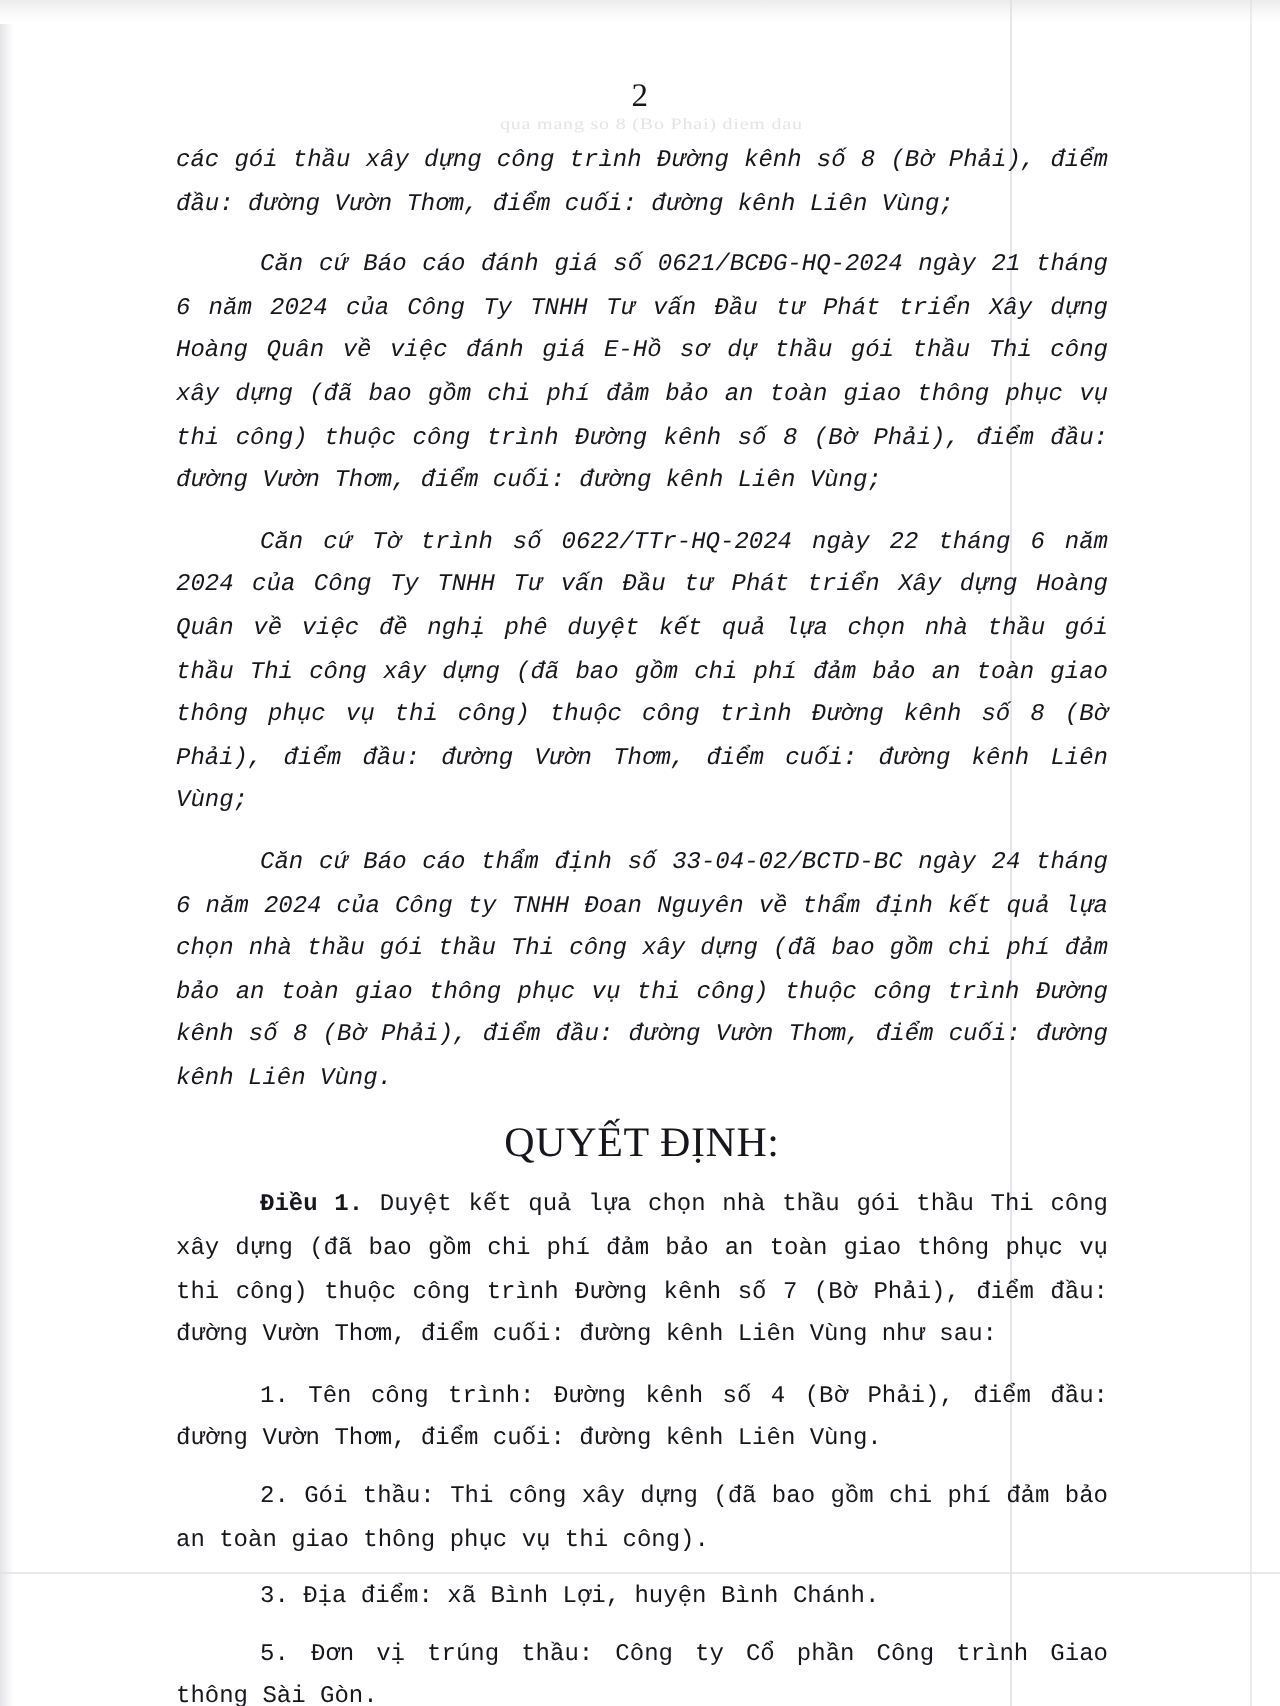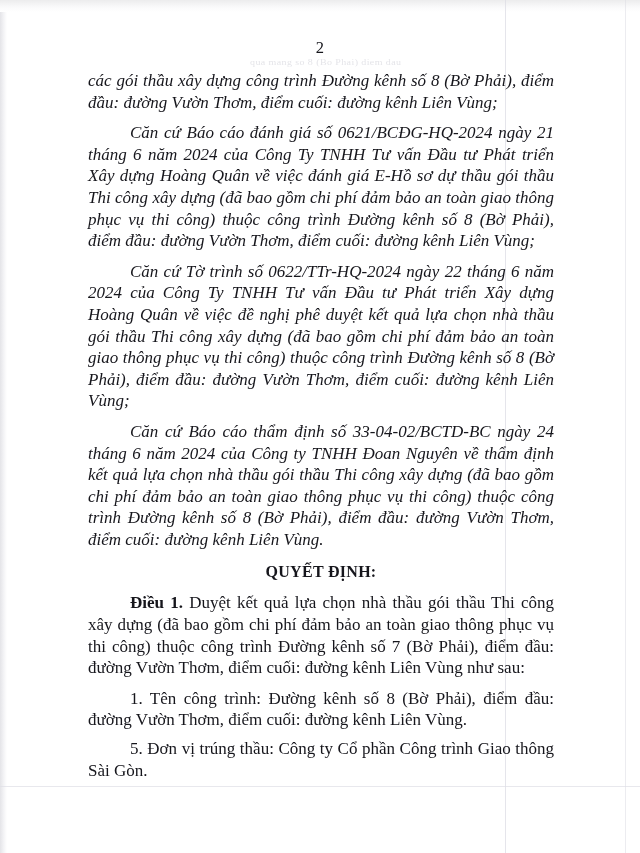--- a/index.html
+++ b/index.html
@@ -91,36 +91,37 @@
 
   #content {
     position: absolute;
     left: 88px;
     top: 70px;
     width: 466px;
   }
 
   p {
     margin: 0 0 7px 0;
-    font-size: 17px;
+    font-size: 12px;
     line-height: 21.6px;
     text-align: justify;
     text-justify: inter-word;
     -webkit-hyphens: none;
     hyphens: none;
+    font-family: Liberation Mono, monospace;
   }
   p.indent { text-indent: 42px; }
   p.italic { font-style: italic; }
   p.last-in-group { margin-bottom: 9px; }
 
   .heading-center {
     margin: 11px 0 10px 0;
     text-align: center;
-    font-weight: bold;
-    font-size: 16px;
+    font-weight: normal;
+    font-size: 21px;
     line-height: 21px;
     letter-spacing: .3px;
   }
 
   .lead { font-weight: bold; margin-top: 25px; }
 
   .items p { margin-bottom: 7px; }
 </style>
 </head>
 <body>
@@ -145,19 +146,21 @@
 
     <p class="italic indent last-in-group">Căn cứ Tờ trình số 0622/TTr-HQ-2024 ngày 22 tháng 6 năm 2024 của Công Ty TNHH Tư vấn Đầu tư Phát triển Xây dựng Hoàng Quân về việc đề nghị phê duyệt kết quả lựa chọn nhà thầu gói thầu Thi công xây dựng (đã bao gồm chi phí đảm bảo an toàn giao thông phục vụ thi công) thuộc công trình Đường kênh số 8 (Bờ Phải), điểm đầu: đường Vườn Thơm, điểm cuối: đường kênh Liên Vùng;</p>
 
     <p class="italic indent last-in-group">Căn cứ Báo cáo thẩm định số 33-04-02/BCTD-BC ngày 24 tháng 6 năm 2024 của Công ty TNHH Đoan Nguyên về thẩm định kết quả lựa chọn nhà thầu gói thầu Thi công xây dựng (đã bao gồm chi phí đảm bảo an toàn giao thông phục vụ thi công) thuộc công trình Đường kênh số 8 (Bờ Phải), điểm đầu: đường Vườn Thơm, điểm cuối: đường kênh Liên Vùng.</p>
 
     <div class="heading-center">QUYẾT ĐỊNH:</div>
 
     <p class="indent last-in-group"><span class="lead">Điều 1.</span><span> Duyệt kết quả lựa chọn nhà thầu gói thầu Thi công xây dựng (đã bao gồm chi phí đảm bảo an toàn giao thông phục vụ thi công) thuộc công trình Đường kênh số 7 (Bờ Phải), điểm đầu: đường Vườn Thơm, điểm cuối: đường kênh Liên Vùng như sau:</span></p>
 
     <div class="items">
-      <p class="indent">1. Tên công trình: Đường kênh số 8 (Bờ Phải), điểm đầu: đường Vườn Thơm, điểm cuối: đường kênh Liên Vùng.</p>
+      <p class="indent">1. Tên công trình: Đường kênh số 4 (Bờ Phải), điểm đầu: đường Vườn Thơm, điểm cuối: đường kênh Liên Vùng.</p>
+      <p class="indent">2. Gói thầu: Thi công xây dựng (đã bao gồm chi phí đảm bảo an toàn giao thông phục vụ thi công).</p>
+      <p class="indent">3. Địa điểm: xã Bình Lợi, huyện Bình Chánh.</p>
       <p class="indent">5. Đơn vị trúng thầu: Công ty Cổ phần Công trình Giao thông Sài Gòn.</p>
 
     </div>
 
   </div>
 </div>
 
 </body></html>

